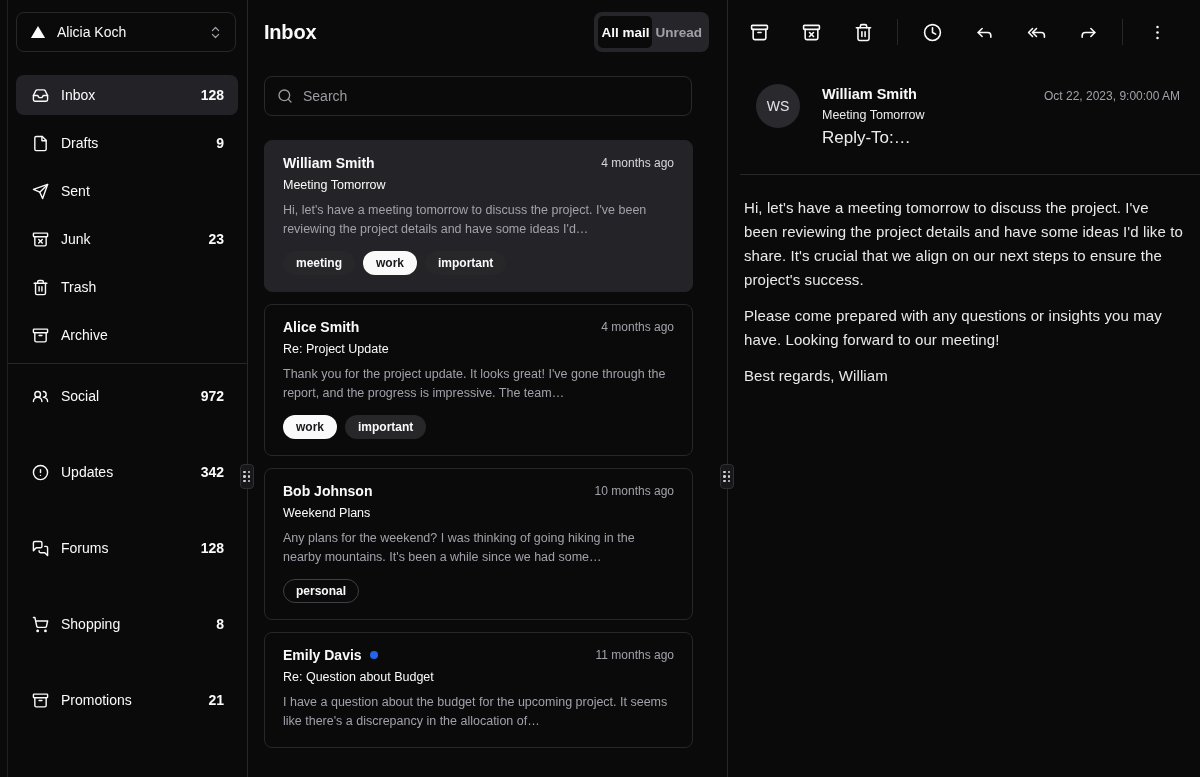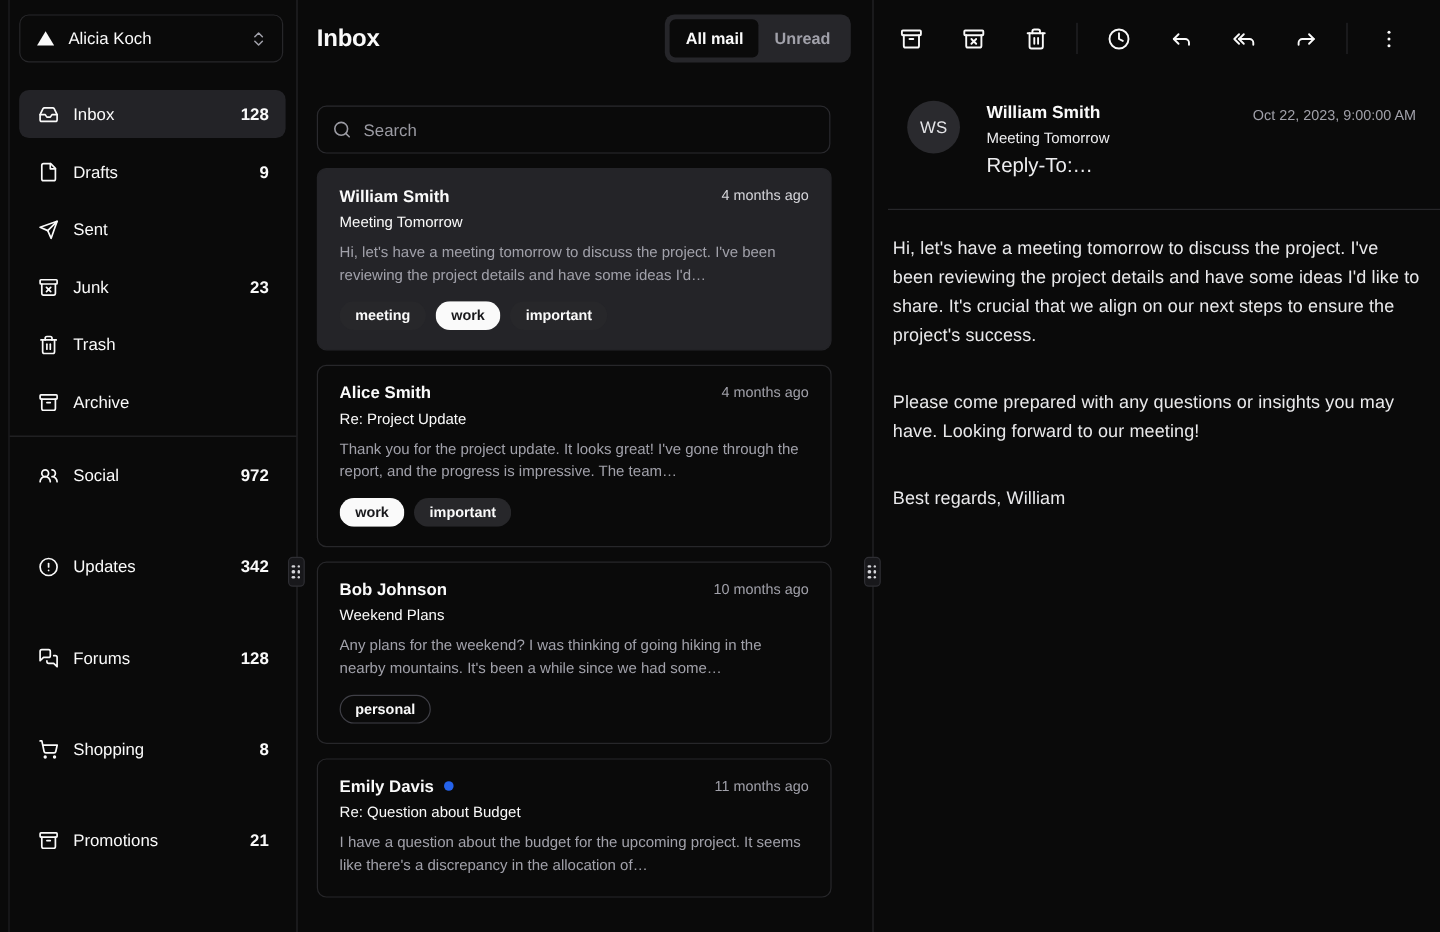--- a/index.html
+++ b/index.html
@@ -48,24 +48,24 @@
   .sidebar-item .label { font-weight: 500; flex: 1; }
   .sidebar-item .count { font-weight: 600; font-size: 14px; }
   .sidebar-separator { position: absolute; left: 0; top: 363px; width: 239px; height: 1px; background: #27272a; }
   .sidebar-nav.second { top: 376px; gap: 36px; }
 
   
   .list-panel { position: absolute; left: 248px; top: 0; width: 479px; height: 777px; }
   .list-header { position: absolute; top: 0; left: 0; width: 100%; height: 64px; display: flex; align-items: center; padding: 0 18px 0 16px; }
   .list-title { font-size: 20px; font-weight: 700; letter-spacing: -0.2px; }
   .tabs { margin-left: auto; background: #26262a; border-radius: 8px; padding: 4px; display: flex; height: 40px; }
-  .tab { border-radius: 5px; padding: 0 13px; display: flex; align-items: center; font-size: 13.5px; font-weight: 600; color: #a1a1aa; cursor: pointer; }
+  .tab { border-radius: 5px; padding: 0 3px; display: flex; align-items: center; font-size: 13.5px; font-weight: 600; color: #a1a1aa; cursor: pointer; }
   .tab.active { background: #0a0a0a; color: #fafafa; }
 
-  .search-wrap { position: absolute; top: 88px; left: 16px; width: 428px; }
+  .search-wrap { position: absolute; top: 76px; left: 16px; width: 428px; }
   .search-box {
     height: 40px; border: 1px solid #2a2a2e; border-radius: 8px;
     display: flex; align-items: center; padding: 0 12px; gap: 10px; background: #0a0a0a;
   }
   .search-box input {
     background: transparent; border: 0; outline: none; color: #fafafa;
     font-size: 14px; font-family: inherit; flex: 1;
   }
   .search-box input::placeholder { color: #9b9ba3; }
 
@@ -112,21 +112,21 @@
     font-size: 14px; font-weight: 500; color: #e4e4e7;
   }
   .detail-meta { margin-left: 22px; display: flex; flex-direction: column; gap: 6px; padding-top: 2px; }
   .detail-name { font-size: 14.5px; font-weight: 700; }
   .detail-subject { font-size: 12.5px; color: #ededef; }
   .detail-replyto { font-size: 17px; color: #ededef; }
   .detail-date { margin-left: auto; width: 152px; font-size: 12px; line-height: 20px; color: #a1a1aa; padding-top: 2px; }
 
   .detail-body { position: absolute; top: 176px; left: 0; width: 100%; padding: 20px 16px; }
   .detail-body p { font-size: 15px; line-height: 24px; color: #e9e9eb; letter-spacing: 0.1px; }
-  .detail-body p + p { margin-top: 32px; }
+  .detail-body p + p { margin-top: 12px; }
 </style>
 </head>
 <body>
 
 <div class="app-left-border"></div>
 
 <div class="sidebar">
 
   <div class="account-switcher">
     <span class="icon">

